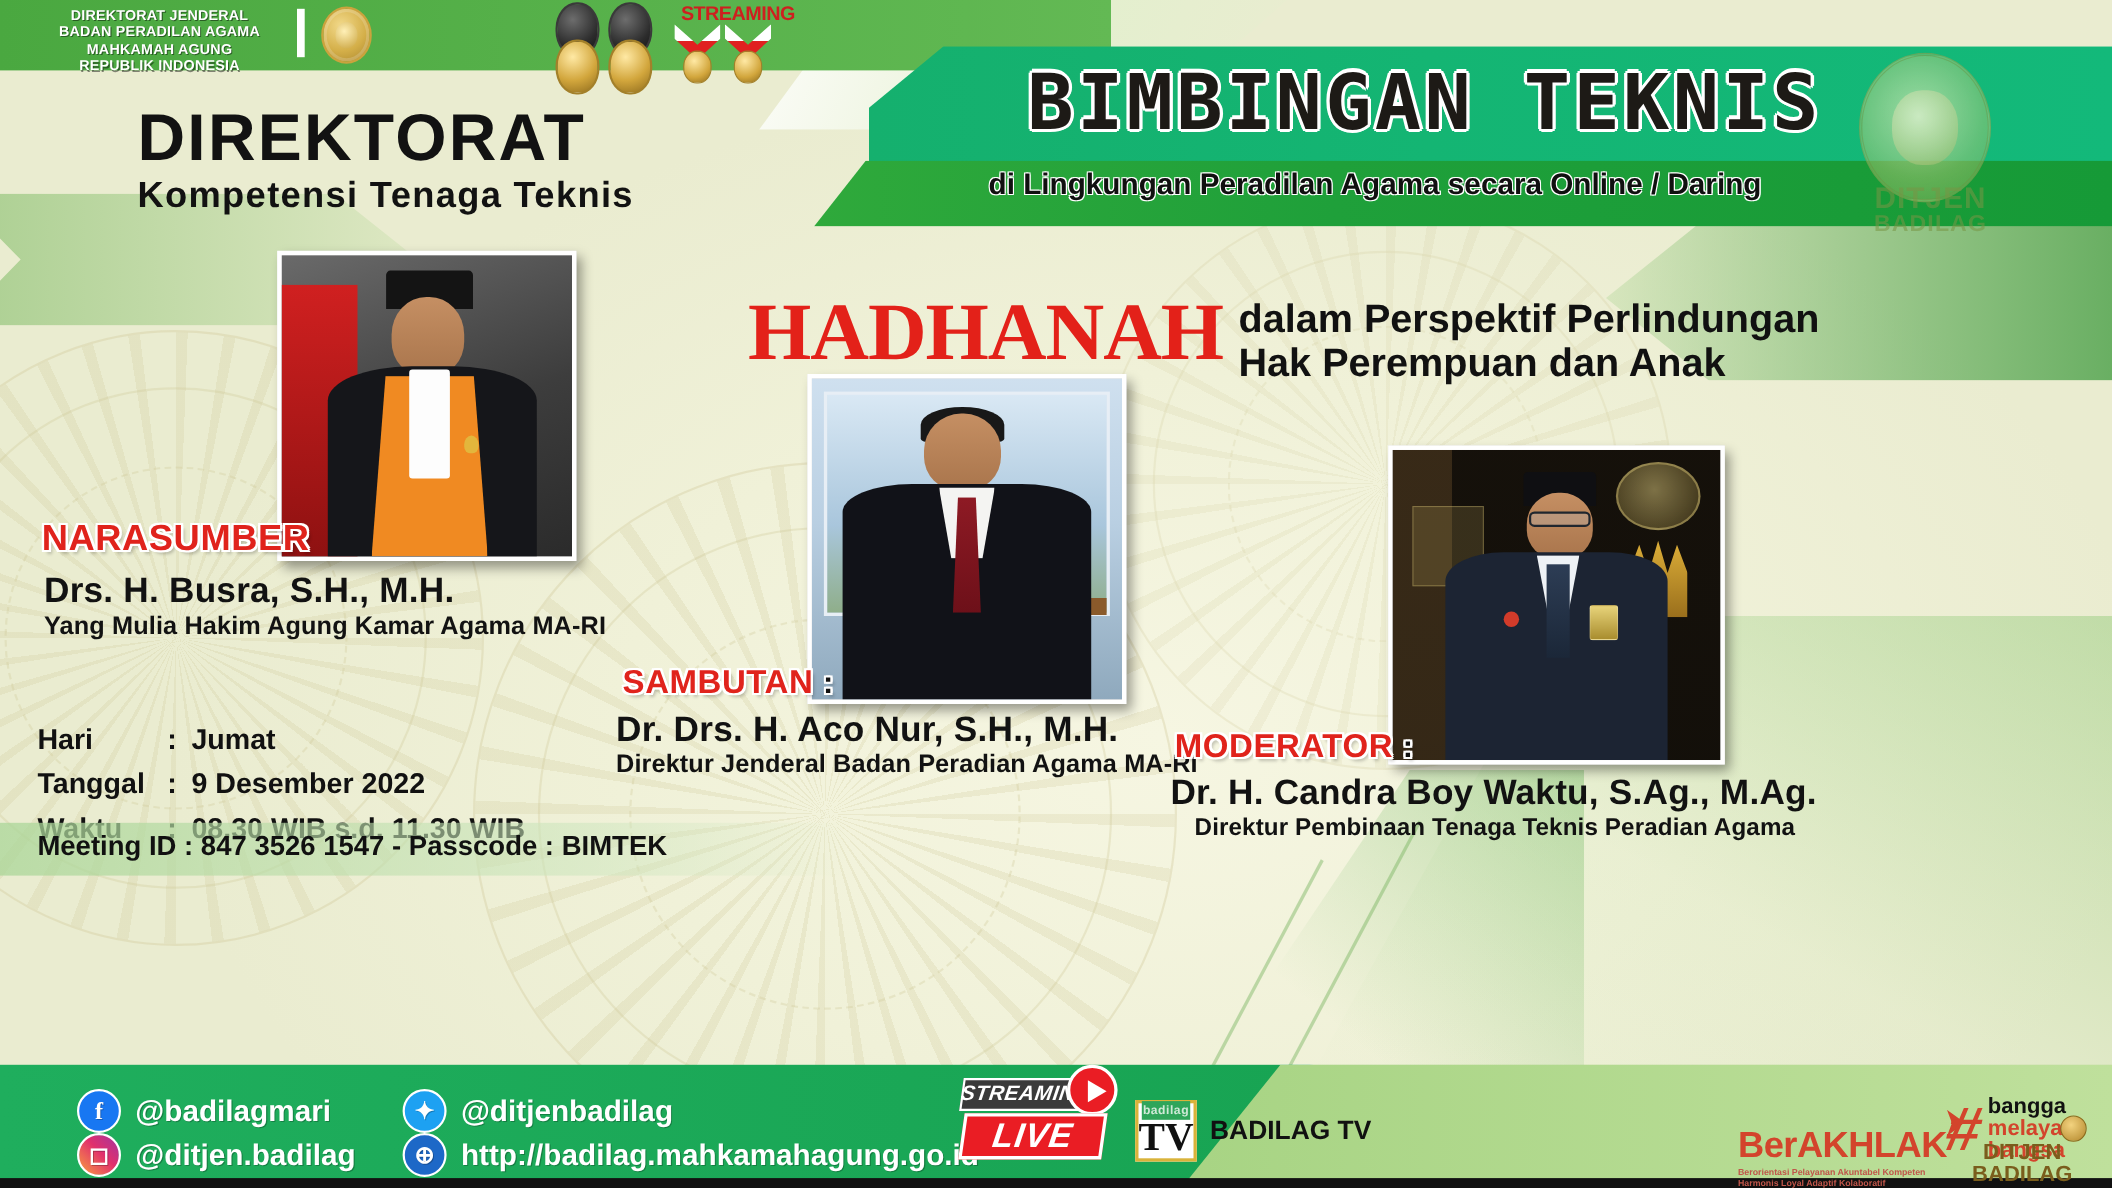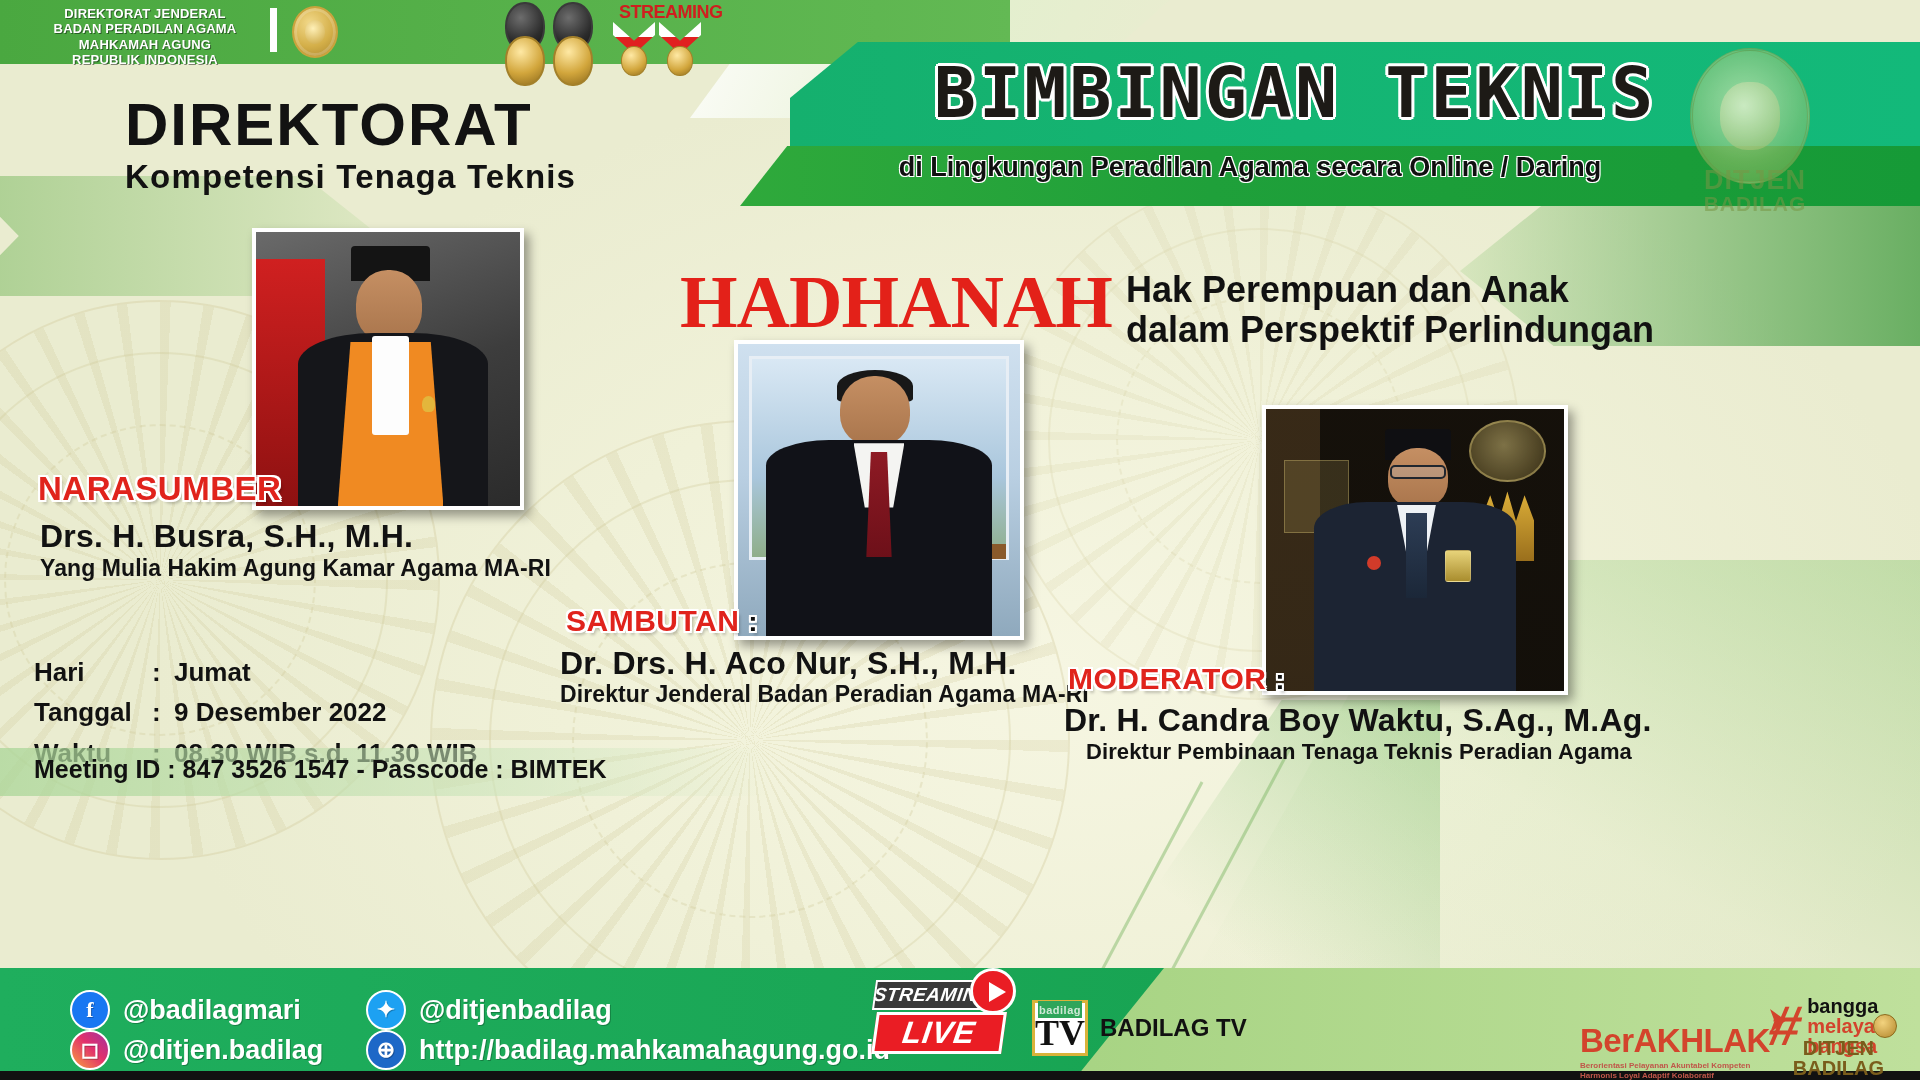--- a/index.html
+++ b/index.html
@@ -568,22 +568,22 @@
       <i></i>
     </div>
   <div class="dj-label">
     <div>DITJEN</div>
     <span>BADILAG</span>
   </div>
 
   <div class="hd-row">
     <div class="hd-main">HADHANAH</div>
     <div class="hd-side">
+      <div>dalam Perspektif Perlindungan</div>
       <div>Hak Perempuan dan Anak</div>
-      <div>dalam Perspektif Perlindungan</div>
     </div>
   </div>
 
   <div class="photo ph-busra">
     <div class="pp busra">
       <div class="pp-bg"></div>
       <div class="flag"></div>
       <div class="kopiah"></div>
       <div class="pp-head"></div>
       <div class="robe"></div>

